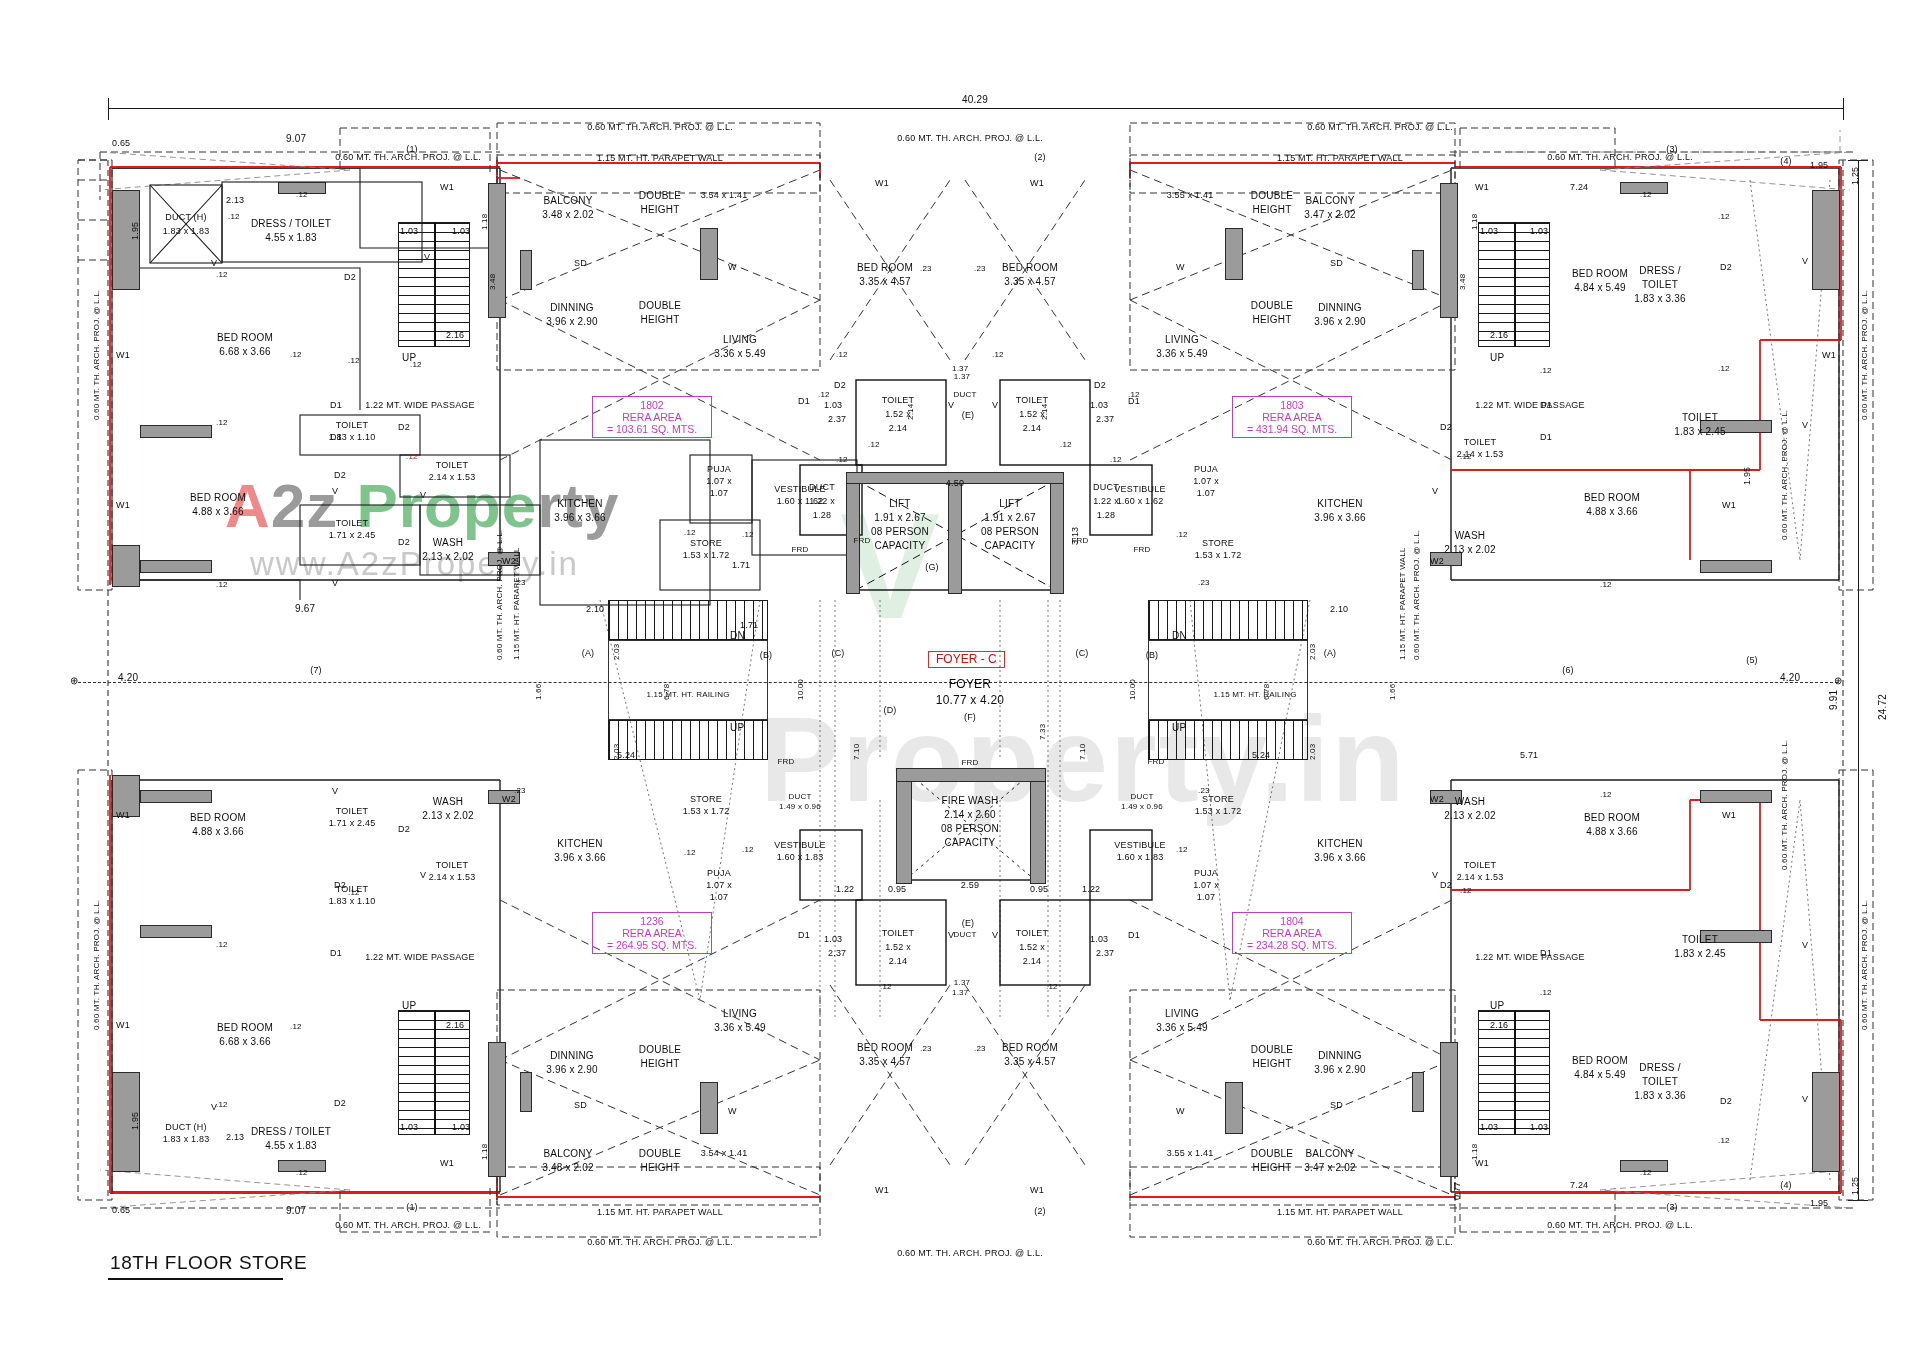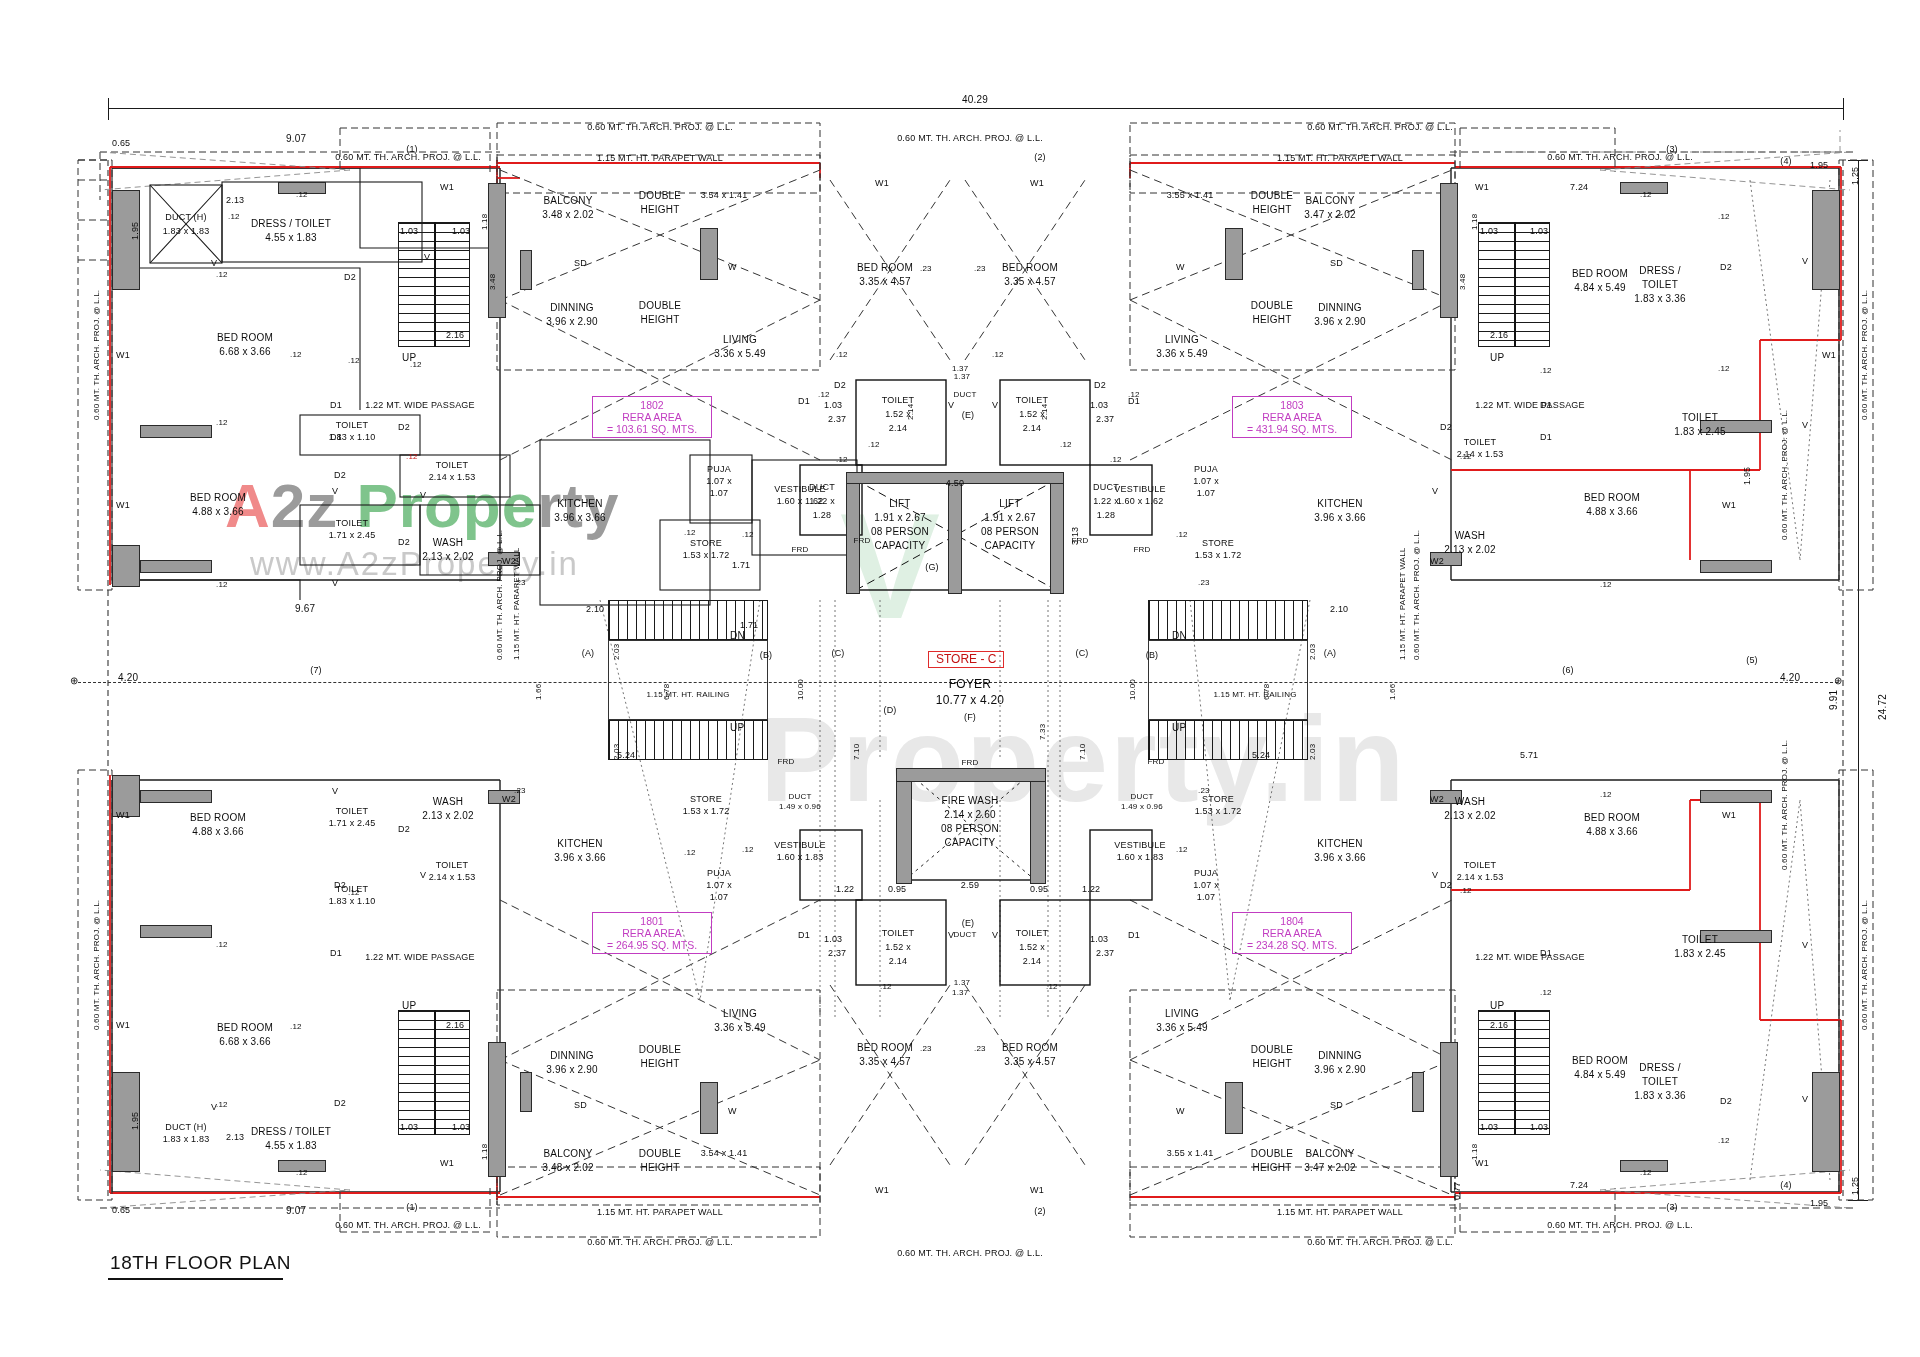--- a/index.html
+++ b/index.html
@@ -433,21 +433,21 @@
   <div class="t s10 c" style="left:970px;top:837px;">CAPACITY</div>
   <div class="t s9 c" style="left:970px;top:880px;">2.59</div>
   <div class="t s8 c" style="left:970px;top:758px;">FRD</div>
   <div class="t s8 c" style="left:862px;top:536px;">FRD</div>
   <div class="t s8 c" style="left:1080px;top:536px;">FRD</div>
   <div class="t s8 c" style="left:800px;top:545px;">FRD</div>
   <div class="t s8 c" style="left:1142px;top:545px;">FRD</div>
   <div class="t s8 c" style="left:786px;top:757px;">FRD</div>
   <div class="t s8 c" style="left:1156px;top:757px;">FRD</div>
 
-  <div class="blockc" style="left:928px;top:651px;">STORE - C</div>
+  <div class="blockc" style="left:928px;top:651px;">FOYER - C</div>
   <div class="t s12 c" style="left:970px;top:678px;">FOYER</div>
   <div class="t s12 c" style="left:970px;top:694px;">10.77 x 4.20</div>
   <div class="t s9 c" style="left:970px;top:712px;">(F)</div>
 
   <div class="t s10 c" style="left:218px;top:812px;">BED ROOM</div>
   <div class="t s10 c" style="left:218px;top:826px;">4.88 x 3.66</div>
   <div class="t s9 c" style="left:352px;top:806px;">TOILET</div>
   <div class="t s9 c" style="left:352px;top:818px;">1.71 x 2.45</div>
   <div class="t s10 c" style="left:448px;top:796px;">WASH</div>
   <div class="t s10 c" style="left:448px;top:810px;">2.13 x 2.02</div>
@@ -520,21 +520,21 @@
     <div>1802</div>
     <div>RERA AREA</div>
     <div>= 103.61 SQ. MTS.</div>
   </div>
   <div class="rera" style="left:1232px;top:396px;width:120px;">
     <div>1803</div>
     <div>RERA AREA</div>
     <div>= 431.94 SQ. MTS.</div>
   </div>
   <div class="rera" style="left:592px;top:912px;width:120px;">
-    <div>1801</div>
+    <div>1236</div>
     <div>RERA AREA</div>
     <div>= 264.95 SQ. MTS.</div>
   </div>
   <div class="rera" style="left:1232px;top:912px;width:120px;">
     <div>1804</div>
     <div>RERA AREA</div>
     <div>= 234.28 SQ. MTS.</div>
   </div>
 
   <div class="t s9 c" style="left:660px;top:122px;">0.60 MT. TH. ARCH. PROJ. @ L.L.</div>
@@ -785,15 +785,15 @@
   <div class="t s9 c" style="left:588px;top:648px;">(A)</div>
   <div class="t s9 c" style="left:1330px;top:648px;">(A)</div>
   <div class="t s9 c" style="left:766px;top:650px;">(B)</div>
   <div class="t s9 c" style="left:1152px;top:650px;">(B)</div>
   <div class="t s9 c" style="left:838px;top:648px;">(C)</div>
   <div class="t s9 c" style="left:1082px;top:648px;">(C)</div>
   <div class="t s9 c" style="left:890px;top:705px;">(D)</div>
   <div class="t s9 c" style="left:968px;top:410px;">(E)</div>
   <div class="t s9 c" style="left:968px;top:918px;">(E)</div>
 
-  <div class="title">18TH FLOOR PLAN</div>
+  <div class="title">18TH FLOOR STORE</div>
   <div class="titleline"></div>
 </div>
 
 </body></html>

